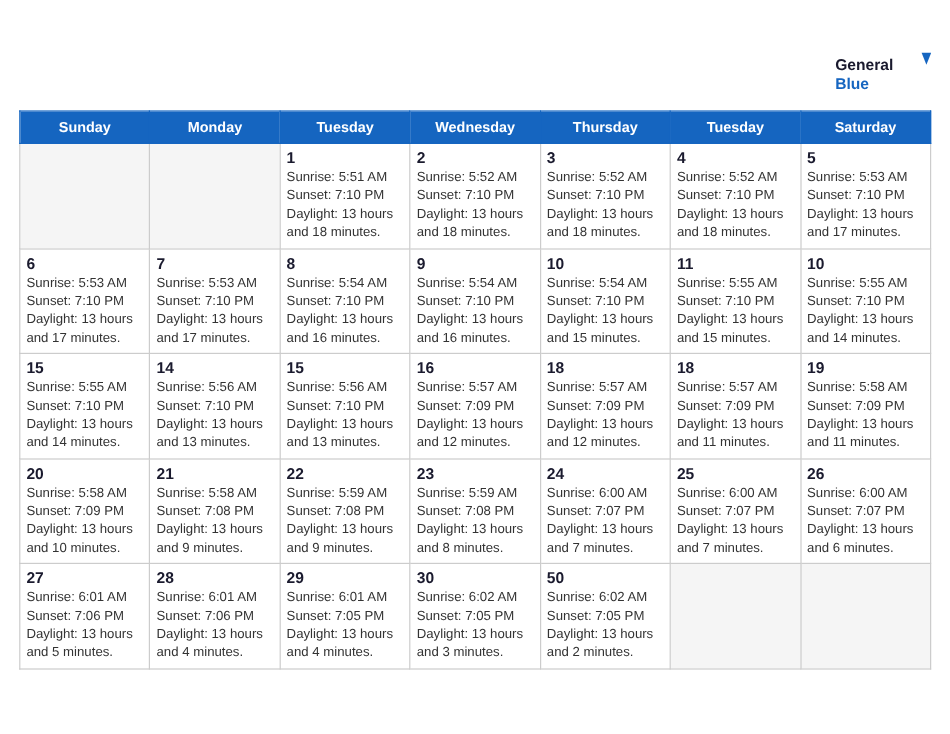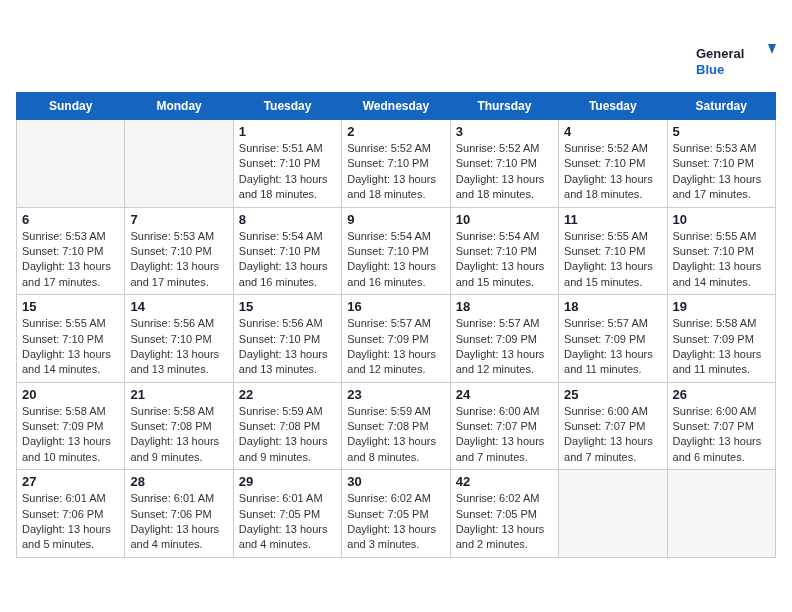--- a/index.html
+++ b/index.html
@@ -233,20 +233,20 @@
         </td>
         <td>
           <span class="day-num">29</span>
           <div class="cell-text">Sunrise: 6:01 AM<br>Sunset: 7:05 PM<br>Daylight: 13 hours and 4 minutes.</div>
         </td>
         <td>
           <span class="day-num">30</span>
           <div class="cell-text">Sunrise: 6:02 AM<br>Sunset: 7:05 PM<br>Daylight: 13 hours and 3 minutes.</div>
         </td>
         <td>
-          <span class="day-num">42</span>
+          <span class="day-num">50</span>
           <div class="cell-text">Sunrise: 6:02 AM<br>Sunset: 7:05 PM<br>Daylight: 13 hours and 2 minutes.</div>
         </td>
         <td class="empty"></td>
         <td class="empty"></td>
       </tr>
     </tbody>
 </table>
 
 </body></html>

